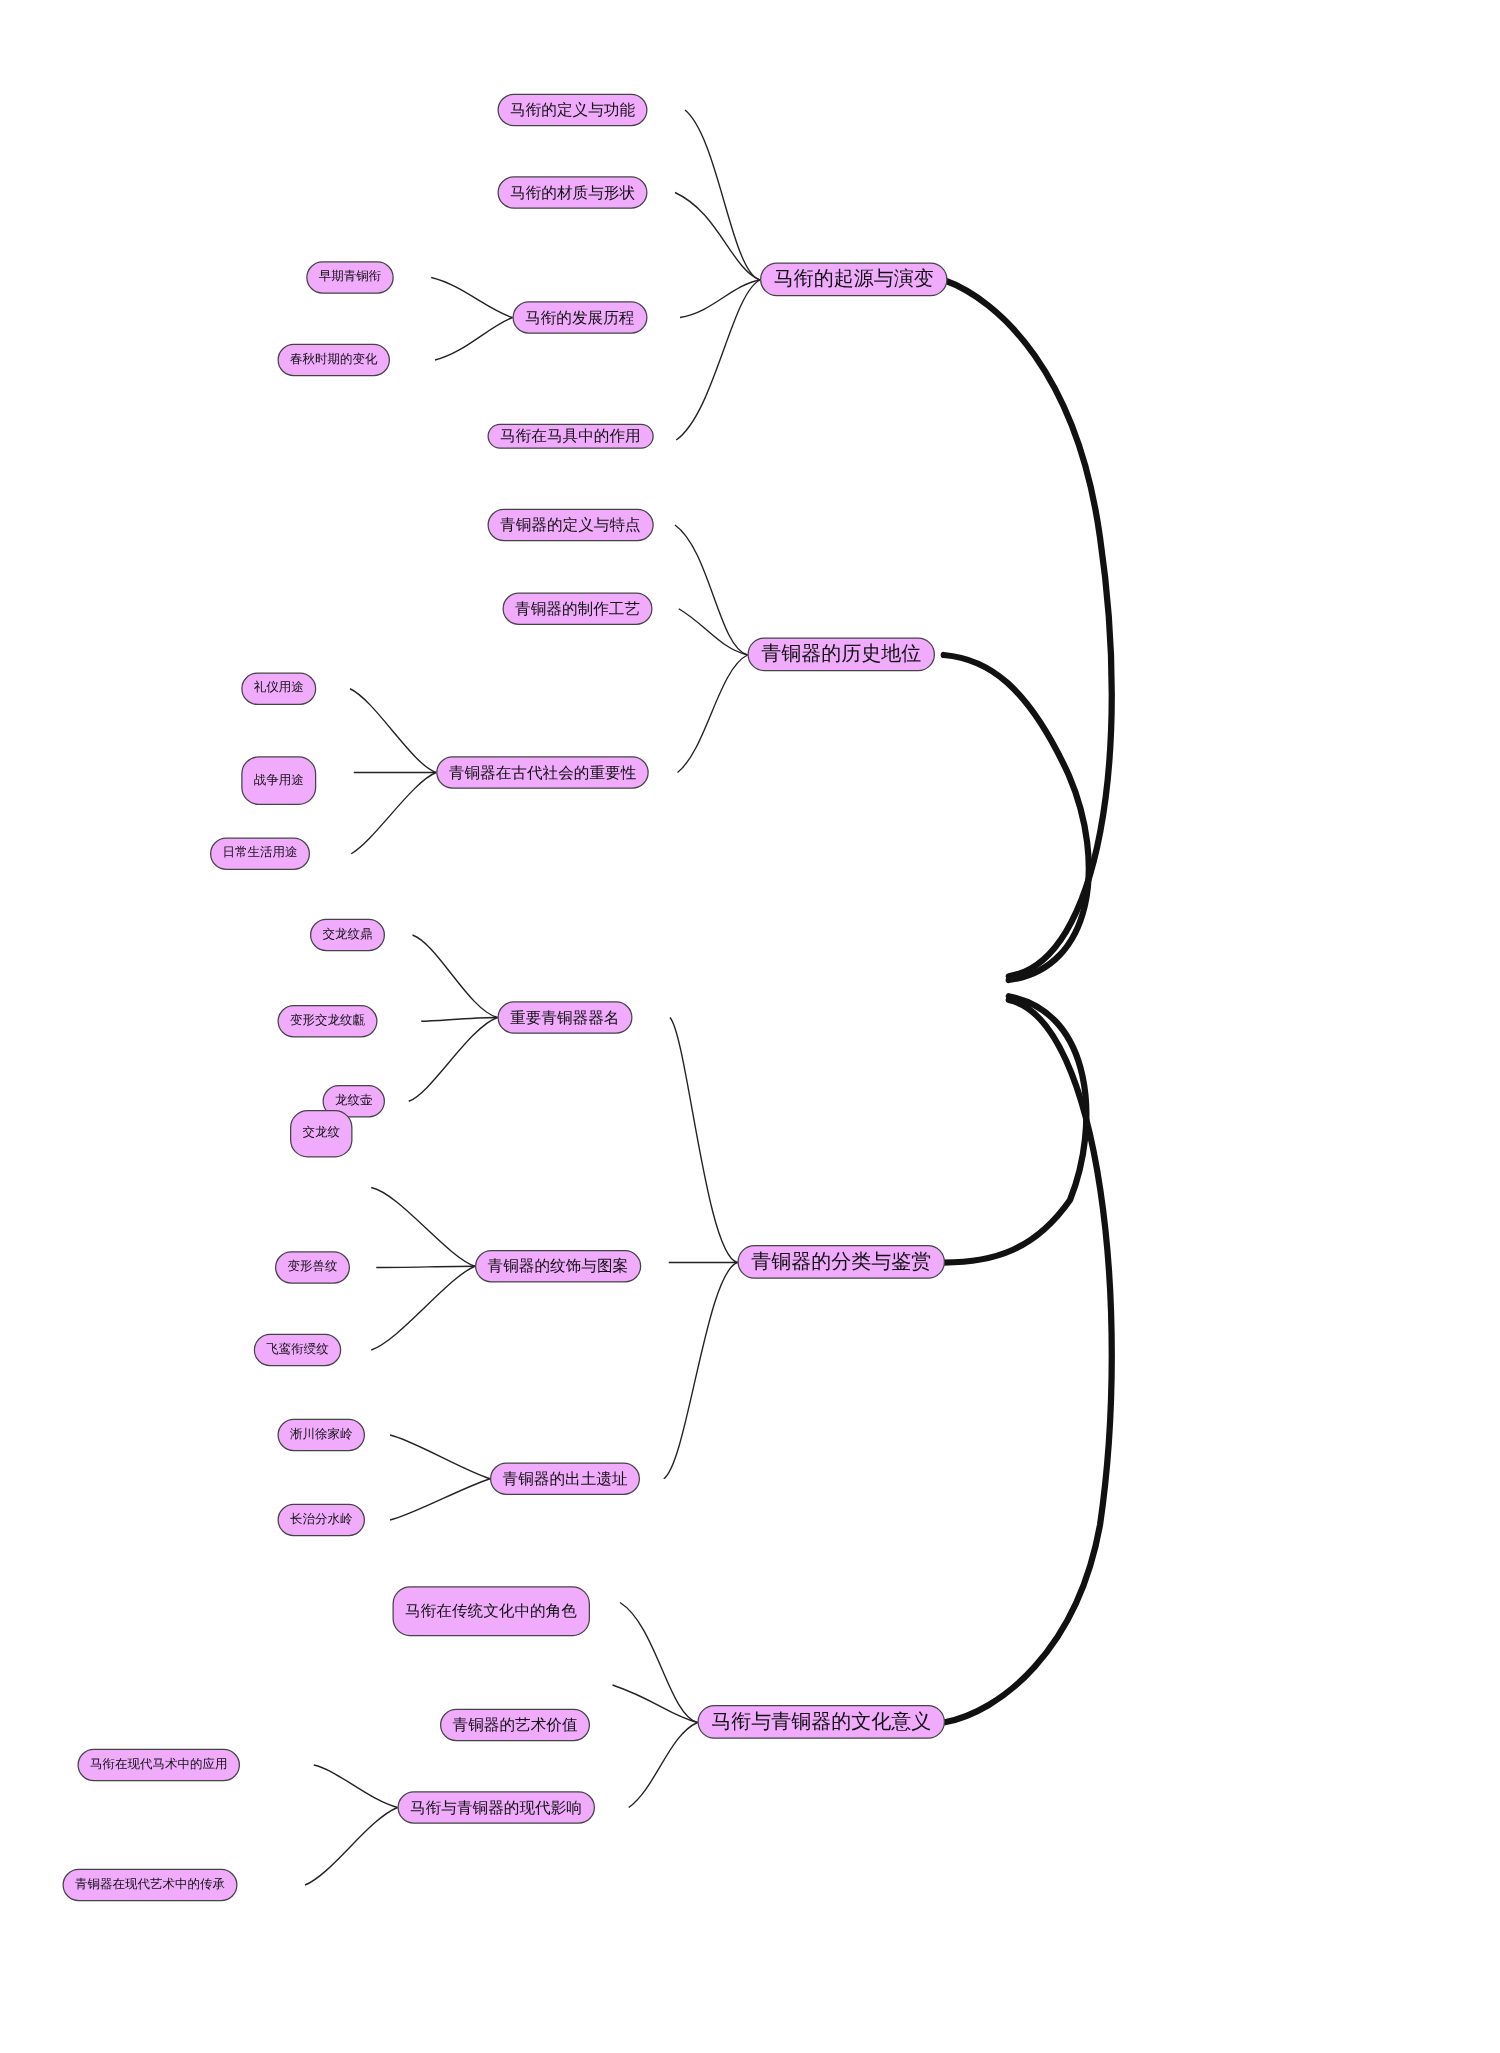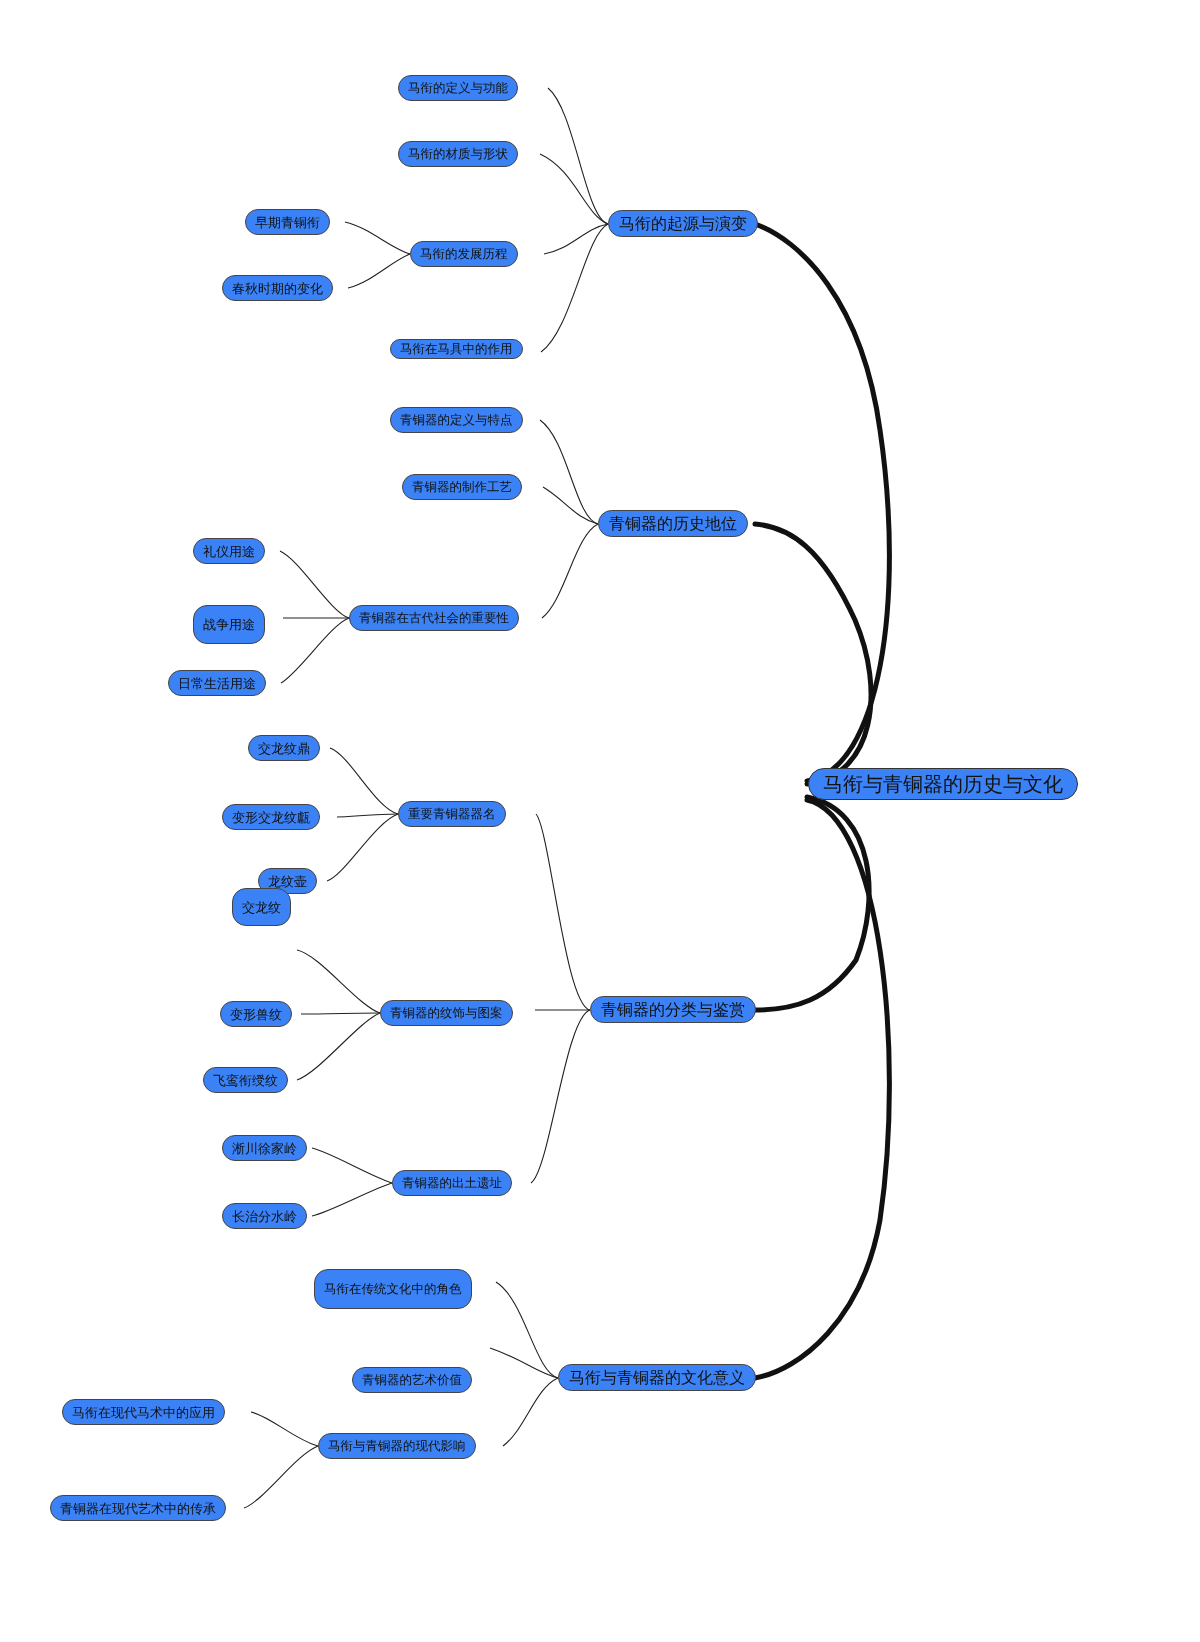--- a/index.html
+++ b/index.html
@@ -23,21 +23,21 @@
   svg.edges {
     position: absolute;
     left: 0; top: 0;
     width: 1200px;
     height: 1642px;
     pointer-events: none;
   }
   .node {
     position: absolute;
     box-sizing: border-box;
-    background: #3b82f6;
+    background: #f0abfc;
     border: 1px solid #444444;
     border-radius: 14px;
     color: #111111;
     display: flex;
     align-items: center;
     justify-content: center;
     white-space: nowrap;
     line-height: 1;
   }
   .node.root {
@@ -50,21 +50,21 @@
     font-size: 16px;
     padding: 0 10px;
     border-radius: 15px;
   }
   .node.level2 {
     font-size: 12.5px;
     padding: 0 9px;
     border-radius: 14px;
   }
   .node.level3 {
-    font-size: 13px;
+    font-size: 10px;
     padding: 0 9px;
     border-radius: 14px;
   }
 </style>
 </head>
 <body>
 
 <div id="mindmap-root">
 
   <svg class="edges" viewBox="0 0 1200 1642">
@@ -111,21 +111,20 @@
 
       <path d="M558,1378 C535,1372 525,1300 496,1282"></path>
       <path d="M558,1378 C535,1372 525,1360 490,1348"></path>
       <path d="M558,1378 C535,1388 525,1430 503,1446"></path>
 
       <path d="M318,1446 C295,1440 270,1416 251,1412"></path>
       <path d="M318,1446 C295,1455 265,1500 244,1508"></path>
     </g>
   </svg>
 
-  <div class="node root" style="left:808px; top:768px; height:32px;">马衔与青铜器的历史与文化</div>
 
   <div class="node level1" style="left:608px; top:210px; height:27px;">马衔的起源与演变</div>
 
   <div class="node level2" style="left:398px; top:75px; height:26px;">马衔的定义与功能</div>
 
   <div class="node level2" style="left:398px; top:141px; height:26px;">马衔的材质与形状</div>
 
   <div class="node level2" style="left:410px; top:241px; height:26px;">马衔的发展历程</div>
 
   <div class="node level3" style="left:245px; top:209px; height:26px;">早期青铜衔</div>

